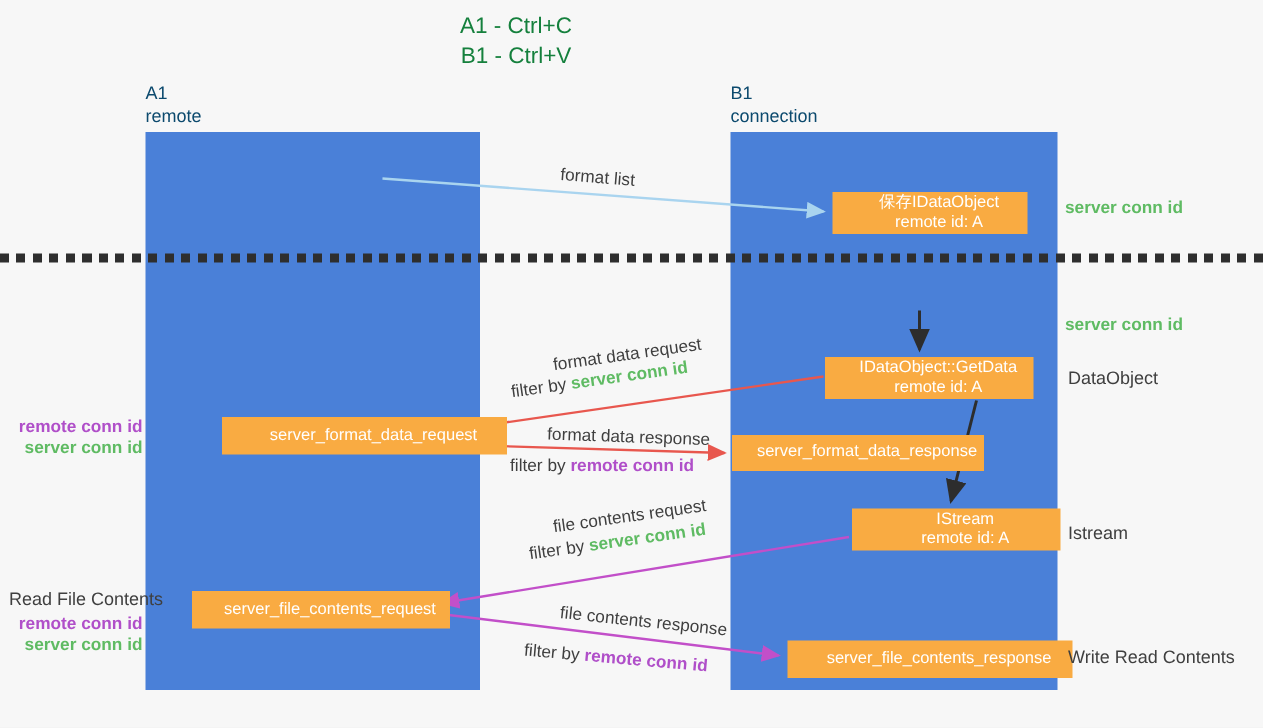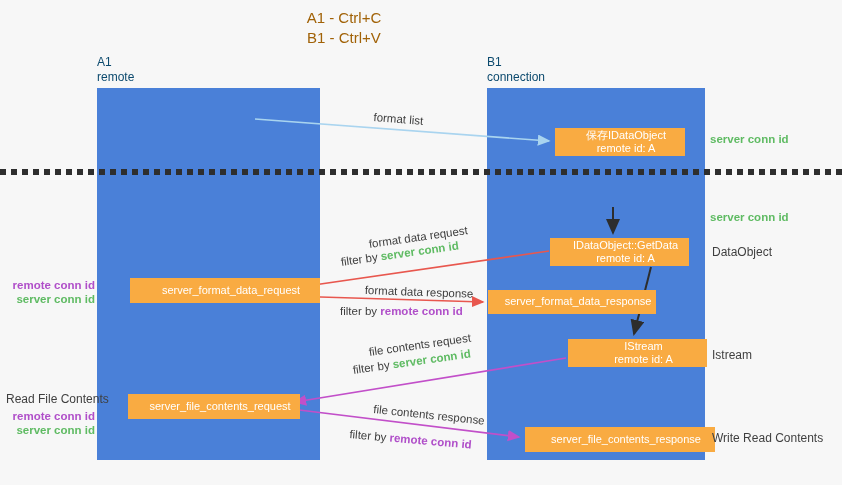--- a/index.html
+++ b/index.html
@@ -1,20 +1,20 @@
 <!DOCTYPE html>
 <html><head>
 <meta charset="utf-8">
 <style>
   html,body{margin:0;padding:0;}
   body{background:#e9e9e9;font-family:"Liberation Sans","DejaVu Sans",sans-serif;}
   .stage{position:relative;width:842px;height:485px;background:#f7f7f7;overflow:hidden;
          font-family:"Liberation Sans","DejaVu Sans",sans-serif;color:#3f3f3f;}
   .abs{position:absolute;}
-  .title{left:0;top:8px;width:688px;text-align:center;font-size:15px;line-height:20px;color:#a16207;}
+  .title{left:0;top:8px;width:688px;text-align:center;font-size:15px;line-height:20px;color:#15803d;}
   .lane{background:#4a80d8;}
   .lane-header{text-align:left;font-size:12px;line-height:15px;color:#0c4a6e;}
   .dashline{left:0;top:169px;width:842px;height:6px;
             background:repeating-linear-gradient(90deg,#2e2e2e 0 6px,rgba(0,0,0,0) 6px 11px);}
   .box{display:flex;flex-direction:column;align-items:center;justify-content:center;
        color:#ffffff;text-align:center;z-index:10;}
   .box.green{background:#74bd78;font-size:11.5px;}
   .box.orange{background:#f9ab42;font-size:11px;line-height:13.5px;padding-left:12px;}
   .arrow-svg{left:0;top:0;z-index:5;pointer-events:none;}
   .lbl{font-size:11.5px;white-space:nowrap;z-index:12;}
@@ -76,21 +76,21 @@
   </svg>
 
   <div class="abs box orange" style="left:555px;top:128px;width:118px;height:28px;">
     <div>保存IDataObject</div>
     <div>remote id: A</div>
   </div>
   <div class="abs box orange" style="left:550px;top:238px;width:127px;height:28px;">
     <div>IDataObject::GetData</div>
     <div>remote id: A</div>
   </div>
-  <div class="abs box orange" style="left:130px;top:278px;width:178px;height:25px;">
+  <div class="abs box orange" style="left:148px;top:278px;width:178px;height:25px;">
     <span>server_format_data_request</span>
   </div>
   <div class="abs box orange" style="left:488px;top:290px;width:156px;height:24px;">
     <span>server_format_data_response</span>
   </div>
   <div class="abs box orange" style="left:568px;top:339px;width:127px;height:28px;">
     <div>IStream</div>
     <div>remote id: A</div>
   </div>
   <div class="abs box orange" style="left:128px;top:394px;width:160px;height:25px;">

